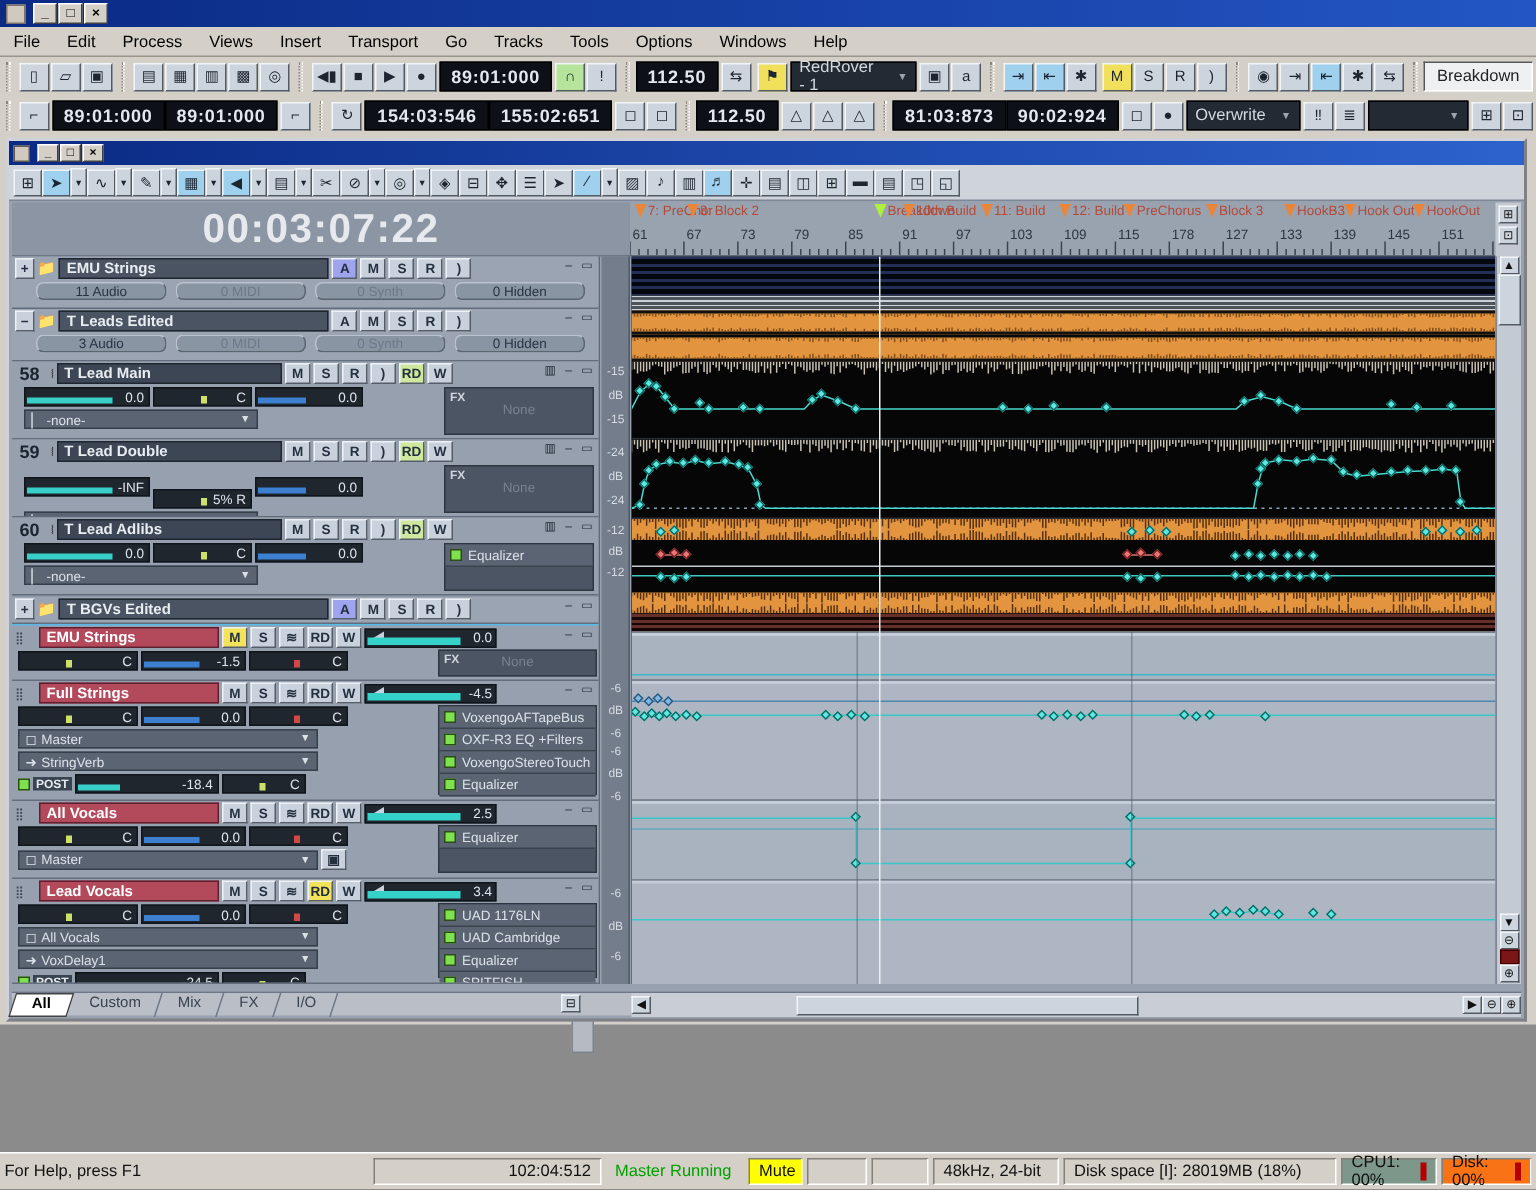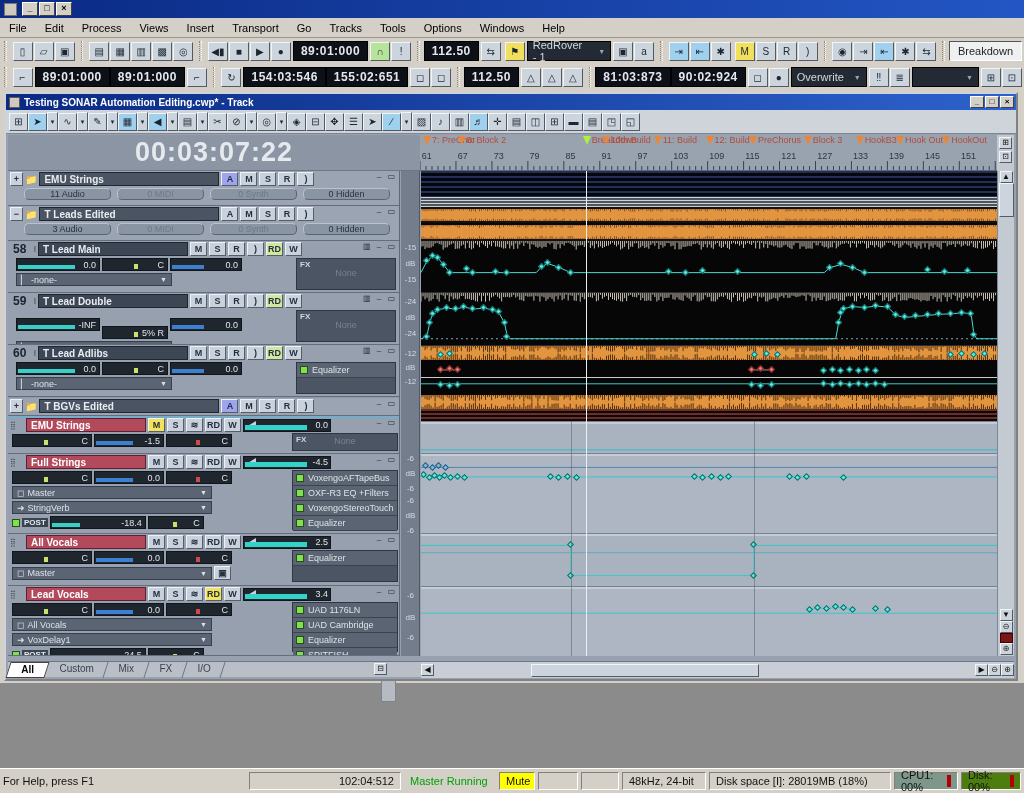--- a/index.html
+++ b/index.html
@@ -280,21 +280,20 @@
         <div class="tbtn">⊡</div>
       </div>
   </div>
 
   <div class="mdibg"></div>
   <div class="mdi-debris"></div>
 
   <div class="twin">
     <div class="twin-title">
       <div class="appicon"></div>
-      <div class="ttext">Testing SONAR Automation Editing.cwp* - Track</div>
       <div class="winbtn">_</div>
       <div class="winbtn">□</div>
       <div class="winbtn">×</div>
     </div>
     <div class="twin-tools">
         <div class="tbtn">⊞</div>
         <div class="tbtn on">➤</div>
         <div class="ddarrow">▾</div>
         <div class="tbtn">∿</div>
         <div class="ddarrow">▾</div>
@@ -388,21 +387,21 @@
             <div class="rnum" style="left: 0.3%;">61</div>
             <div class="rnum" style="left: 6.53%;">67</div>
             <div class="rnum" style="left: 12.76%;">73</div>
             <div class="rnum" style="left: 18.99%;">79</div>
             <div class="rnum" style="left: 25.22%;">85</div>
             <div class="rnum" style="left: 31.45%;">91</div>
             <div class="rnum" style="left: 37.68%;">97</div>
             <div class="rnum" style="left: 43.91%;">103</div>
             <div class="rnum" style="left: 50.14%;">109</div>
             <div class="rnum" style="left: 56.37%;">115</div>
-            <div class="rnum" style="left: 62.6%;">121</div>
+            <div class="rnum" style="left: 62.6%;">178</div>
             <div class="rnum" style="left: 68.83%;">127</div>
             <div class="rnum" style="left: 75.06%;">133</div>
             <div class="rnum" style="left: 81.29%;">139</div>
             <div class="rnum" style="left: 87.52%;">145</div>
             <div class="rnum" style="left: 93.75%;">151</div>
             <div class="rnum" style="left: 99.98%;">157</div>
             <svg viewBox="0 0 100 20" preserveAspectRatio="none" style="position: absolute; left: 0px; top: 0px; width: 100%; height: 100%;">
               <path d="M0,20 L0,11 M1.0385416666666667,20 L1.0385416666666667,16 M2.0770833333333334,20 L2.0770833333333334,16 M3.115625,20 L3.115625,16 M4.154166666666667,20 L4.154166666666667,16 M5.192708333333334,20 L5.192708333333334,16 M6.23125,20 L6.23125,11 M7.269791666666666,20 L7.269791666666666,16 M8.308333333333334,20 L8.308333333333334,16 M9.346875,20 L9.346875,16 M10.385416666666668,20 L10.385416666666668,16 M11.423958333333333,20 L11.423958333333333,16 M12.4625,20 L12.4625,11 M13.501041666666667,20 L13.501041666666667,16 M14.539583333333333,20 L14.539583333333333,16 M15.578125,20 L15.578125,16 M16.616666666666667,20 L16.616666666666667,16 M17.655208333333334,20 L17.655208333333334,16 M18.69375,20 L18.69375,11 M19.73229166666667,20 L19.73229166666667,16 M20.770833333333336,20 L20.770833333333336,16 M21.809375,20 L21.809375,16 M22.847916666666666,20 L22.847916666666666,16 M23.886458333333334,20 L23.886458333333334,16 M24.925,20 L24.925,11 M25.963541666666668,20 L25.963541666666668,16 M27.002083333333335,20 L27.002083333333335,16 M28.040625000000002,20 L28.040625000000002,16 M29.079166666666666,20 L29.079166666666666,16 M30.117708333333333,20 L30.117708333333333,16 M31.15625,20 L31.15625,11 M32.19479166666667,20 L32.19479166666667,16 M33.233333333333334,20 L33.233333333333334,16 M34.271875,20 L34.271875,16 M35.31041666666667,20 L35.31041666666667,16 M36.348958333333336,20 L36.348958333333336,16 M37.3875,20 L37.3875,11 M38.42604166666667,20 L38.42604166666667,16 M39.46458333333334,20 L39.46458333333334,16 M40.503125000000004,20 L40.503125000000004,16 M41.54166666666667,20 L41.54166666666667,16 M42.58020833333333,20 L42.58020833333333,16 M43.61875,20 L43.61875,11 M44.657291666666666,20 L44.657291666666666,16 M45.69583333333333,20 L45.69583333333333,16 M46.734375,20 L46.734375,16 M47.77291666666667,20 L47.77291666666667,16 M48.811458333333334,20 L48.811458333333334,16 M49.85,20 L49.85,11 M50.88854166666667,20 L50.88854166666667,16 M51.927083333333336,20 L51.927083333333336,16 M52.965625,20 L52.965625,16 M54.00416666666667,20 L54.00416666666667,16 M55.04270833333334,20 L55.04270833333334,16 M56.081250000000004,20 L56.081250000000004,11 M57.11979166666667,20 L57.11979166666667,16 M58.15833333333333,20 L58.15833333333333,16 M59.196875,20 L59.196875,16 M60.235416666666666,20 L60.235416666666666,16 M61.27395833333333,20 L61.27395833333333,16 M62.3125,20 L62.3125,11 M63.35104166666667,20 L63.35104166666667,16 M64.38958333333333,20 L64.38958333333333,16 M65.42812500000001,20 L65.42812500000001,16 M66.46666666666667,20 L66.46666666666667,16 M67.50520833333333,20 L67.50520833333333,16 M68.54375,20 L68.54375,11 M69.58229166666666,20 L69.58229166666666,16 M70.62083333333334,20 L70.62083333333334,16 M71.659375,20 L71.659375,16 M72.69791666666667,20 L72.69791666666667,16 M73.73645833333333,20 L73.73645833333333,16 M74.775,20 L74.775,11 M75.81354166666667,20 L75.81354166666667,16 M76.85208333333334,20 L76.85208333333334,16 M77.890625,20 L77.890625,16 M78.92916666666667,20 L78.92916666666667,16 M79.96770833333333,20 L79.96770833333333,16 M81.00625000000001,20 L81.00625000000001,11 M82.04479166666667,20 L82.04479166666667,16 M83.08333333333334,20 L83.08333333333334,16 M84.121875,20 L84.121875,16 M85.16041666666666,20 L85.16041666666666,16 M86.19895833333334,20 L86.19895833333334,16 M87.2375,20 L87.2375,11 M88.27604166666667,20 L88.27604166666667,16 M89.31458333333333,20 L89.31458333333333,16 M90.353125,20 L90.353125,16 M91.39166666666667,20 L91.39166666666667,16 M92.43020833333334,20 L92.43020833333334,16 M93.46875,20 L93.46875,11 M94.50729166666667,20 L94.50729166666667,16 M95.54583333333333,20 L95.54583333333333,16 M96.58437500000001,20 L96.58437500000001,16 M97.62291666666667,20 L97.62291666666667,16 M98.66145833333334,20 L98.66145833333334,16 M99.7,20 L99.7,11 " stroke="#3a4450" fill="none" vector-effect="non-scaling-stroke"></path>
             </svg>
           </div>
@@ -1077,18 +1076,18 @@
     <div class="sseg" style="width:92px;color:#00a000;border:none;">Master Running</div>
     <div class="sseg" style="width:36px;background:#ffff00;">Mute</div>
     <div class="sseg" style="width:40px;"></div>
     <div class="sseg" style="width:38px;"></div>
     <div class="sseg" style="width:84px;">48kHz, 24-bit</div>
     <div class="sseg" style="width:182px;">Disk space [I]: 28019MB (18%)</div>
     <div class="sseg" style="width:64px;background:#7d978b;">
       <span>CPU1: 00%</span>
         <span style="width:5px;height:12px;background:#b40000;margin-left:3px;display:inline-block;"></span>
     </div>
-    <div class="sseg" style="width:60px;background:#4d7c0f;">
+    <div class="sseg" style="width:60px;background:#f97316;">
       <span>Disk: 00%</span>
         <span style="width:5px;height:12px;background:#b40000;margin-left:3px;display:inline-block;"></span>
     </div>
   </div>
 </div>
 
 </body></html>

